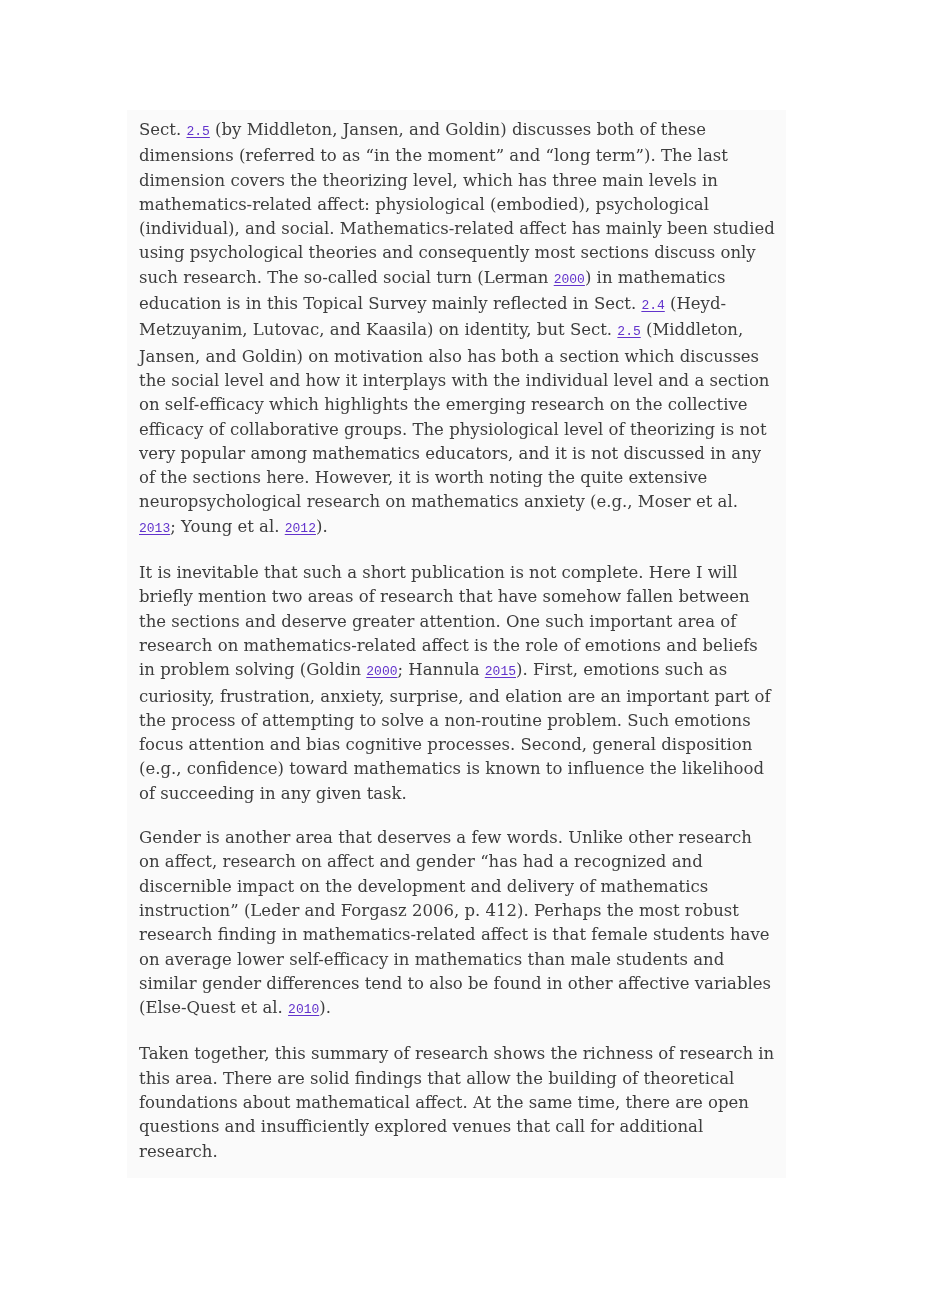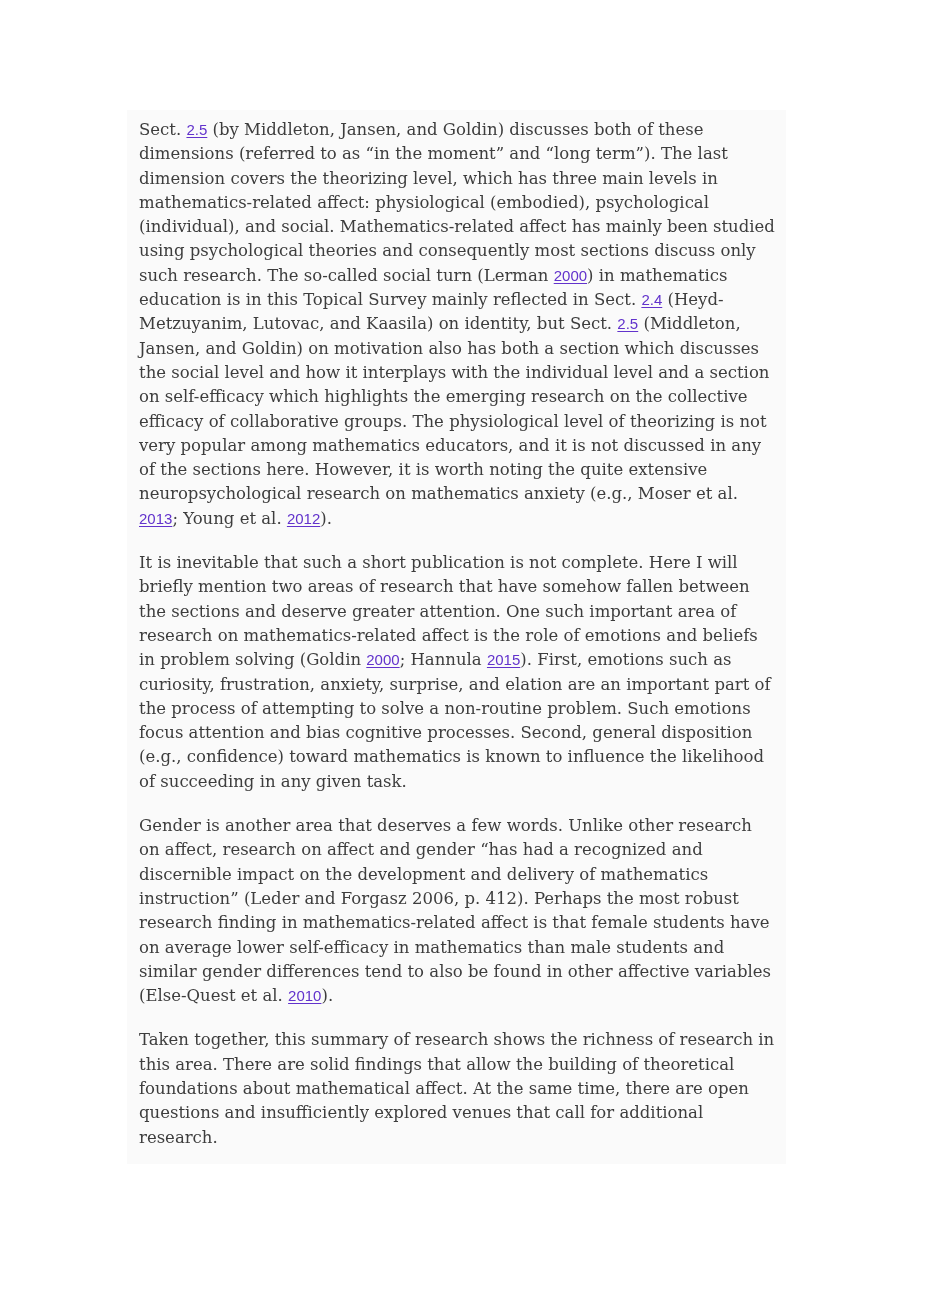--- a/index.html
+++ b/index.html
@@ -29,22 +29,22 @@
     text-align:left;
   }
   .content p{
     margin:0 0 20px 0;
   }
   .content p:last-child{
     margin-bottom:4px;
   }
   a.cite{
     color:var(--link-color);
-    font-family:Liberation Sans, sans-serif;
-    font-size:15px;
+    font-family:Liberation Mono, monospace;
+    font-size:13px;
     text-decoration:underline;
     text-underline-offset:2px;
     cursor:pointer;
   }
 </style>
 </head>
 <body>
 
 <div class="content">
     <p>Sect. <a class="cite" href="#">2.5</a> (by Middleton, Jansen, and Goldin) discusses both of these dimensions (referred to as “in the moment” and “long term”). The last dimension covers the theorizing level, which has three main levels in mathematics-related affect: physiological (embodied), psychological (individual), and social. Mathematics-related affect has mainly been studied using psychological theories and consequently most sections discuss only such research. The so-called social turn (Lerman <a class="cite" href="#">2000</a>) in mathematics education is in this Topical Survey mainly reflected in Sect. <a class="cite" href="#">2.4</a> (Heyd-Metzuyanim, Lutovac, and Kaasila) on identity, but Sect. <a class="cite" href="#">2.5</a> (Middleton, Jansen, and Goldin) on motivation also has both a section which discusses the social level and how it interplays with the individual level and a section on self-efficacy which highlights the emerging research on the collective efficacy of collaborative groups. The physiological level of theorizing is not very popular among mathematics educators, and it is not discussed in any of the sections here. However, it is worth noting the quite extensive neuropsychological research on mathematics anxiety (e.g., Moser et al. <a class="cite" href="#">2013</a>; Young et al. <a class="cite" href="#">2012</a>).</p>

